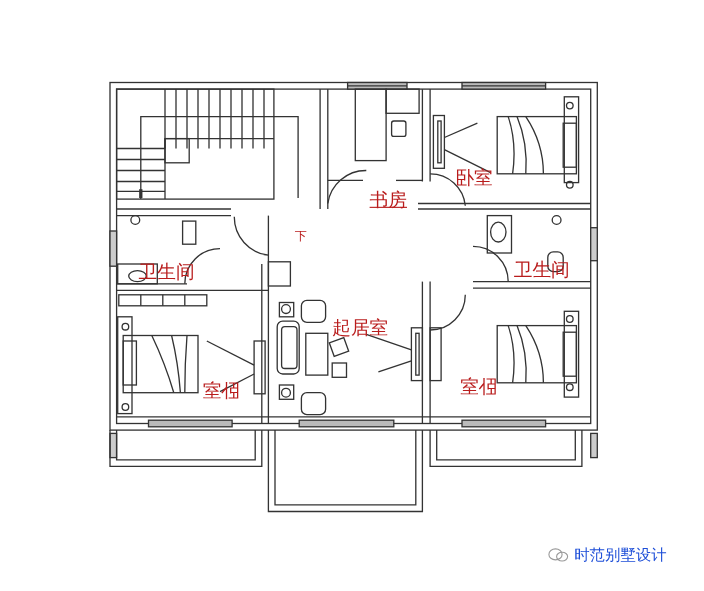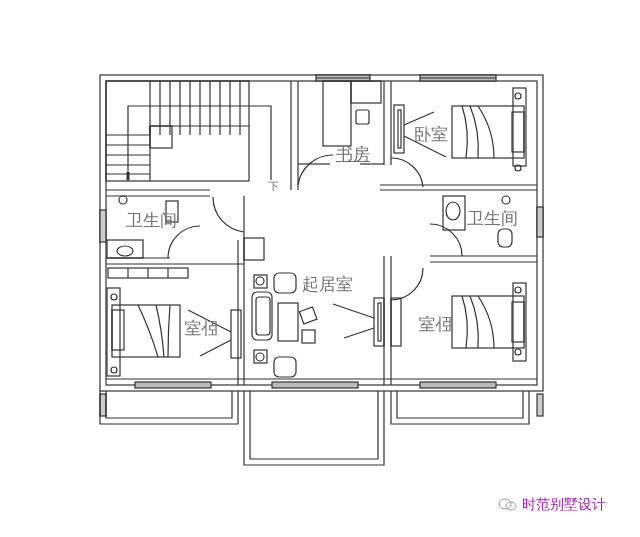--- a/index.html
+++ b/index.html
@@ -1,21 +1,21 @@
 <!DOCTYPE html>
 <html><head>
 <meta charset="utf-8">
 <style>
   html, body { margin:0; padding:0; background:#ffffff; }
   body { width:640px; height:537px; position:relative; overflow:hidden;
          font-family:"DejaVu Sans", sans-serif; }
   svg#plan { position:absolute; left:0; top:0; }
-  .lbl { position:absolute; font-size:17px; color:#737373; white-space:nowrap; line-height:1; }
+  .lbl { position:absolute; font-size:17px; color:#b91c1c; white-space:nowrap; line-height:1;margin-top:28px; }
   .mirror { transform:scaleX(-1); display:inline-block; }
-  .wm { position:absolute; left:498px; top:496px; font-size:14px; color:#a21caf;
+  .wm { position:absolute; left:498px; top:496px; font-size:14px; color:#1d4ed8;
         display:flex; align-items:center; gap:4px; }
 </style>
 </head>
 <body>
 
 <svg id="plan" width="640" height="537" viewBox="0 0 640 537" stroke="#333" fill="none" stroke-width="1.2">
 
   <g>
     <rect x="100" y="75" width="443" height="316"></rect>
     <rect x="106" y="81" width="431" height="304"></rect>
@@ -190,21 +190,21 @@
     <polyline points="250,391 250,459 378,459 378,391"></polyline>
     <polyline points="391,391 391,424 529,424 529,391"></polyline>
     <polyline points="397,391 397,418 523,418 523,391"></polyline>
   </g>
 </svg>
 
 <div class="lbl" style="left:336px;top:146px;text-decoration:underline;">书房</div>
 <div class="lbl" style="left:414px;top:126px;">卧室</div>
 <div class="lbl" style="left:126px;top:212px;">卫生间</div>
 <div class="lbl" style="left:467px;top:210px;">卫生间</div>
-<div class="lbl" style="left:302px;top:276px;">起居室</div>
+<div class="lbl" style="left:302px;top:263px;">起居室</div>
 <div class="lbl mirror" style="left:184px;top:320px;">卧室</div>
 <div class="lbl mirror" style="left:418px;top:316px;">卧室</div>
 <div class="lbl" style="left:268px;top:181px;font-size:11px;">下</div>
 
 <div class="wm">
   <svg width="20" height="14" viewBox="0 0 20 14" fill="none" stroke="#9a9a9a">
     <ellipse cx="7" cy="6" rx="6" ry="5"></ellipse>
     <ellipse cx="13" cy="8" rx="5" ry="4"></ellipse>
   </svg>
   <span>时范别墅设计</span>

